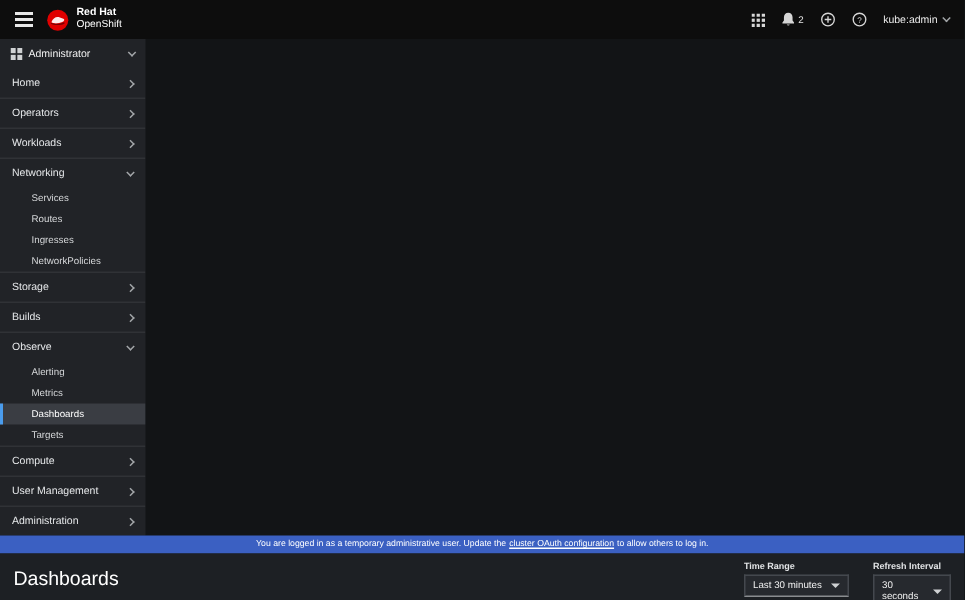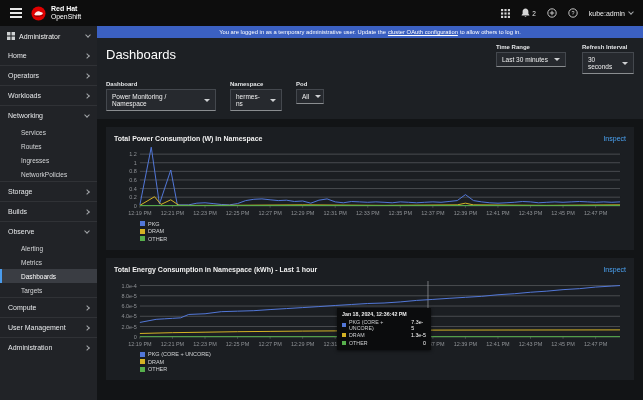--- a/index.html
+++ b/index.html
@@ -18,21 +18,21 @@
   .mast-ic { display:flex; align-items:center; gap:2px; color:#d6d6d6; cursor:pointer; }
   .badge-count { color:#e6e6e6; font-size:6.5px; }
   .user-menu { display:flex; align-items:center; gap:4px; color:#ececec; font-size:7px; cursor:pointer; }
 
   .chev { width:4px; height:4px; border-right:1.3px solid #a3a6a9; border-bottom:1.3px solid #a3a6a9;
           display:inline-block; flex:none; }
   .chev.right { transform:rotate(-45deg); }
   .chev.down  { transform:rotate(45deg); margin-top:-2px; }
 
   
-  .layout { display:flex; height:374px; }
+  .layout { display:flex; height:374px;flex-direction:column; }
 
   
   .sidebar { width:97px; flex:none; background:#212327; overflow:hidden; }
   .persp { display:flex; align-items:center; gap:4px; padding:6px 7px; color:#f0f0f0; font-size:7px; }
   .persp .chev { margin-left:auto; }
   .nav-section { border-top:1px solid rgba(255,255,255,0.07); }
   .nav-section:first-child { border-top:none; }
   .nav-row { display:flex; justify-content:space-between; align-items:center;
              padding:6px 8px; font-size:7px; color:#e6e8ea; cursor:pointer; }
   .nav-child { padding:3.5px 8px 3.5px 19px; font-size:6.5px; color:#d4d6d8; cursor:pointer;

